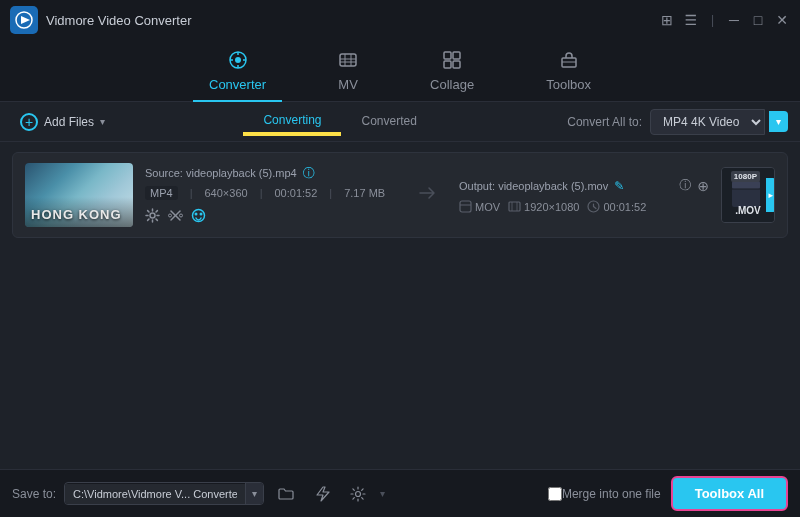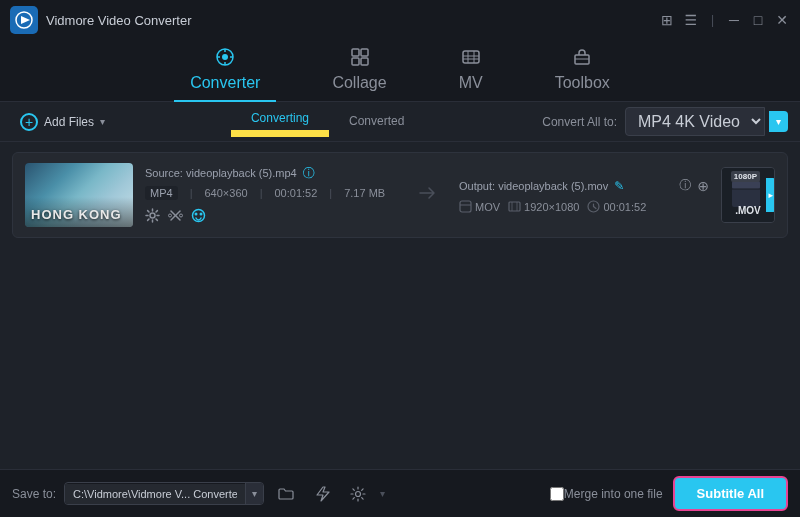--- a/index.html
+++ b/index.html
@@ -62,21 +62,21 @@
       border-bottom: 1px solid #2a2e38;
     }
     .nav-tab {
       display: flex;
       flex-direction: column;
       align-items: center;
       gap: 4px;
       padding: 8px 16px;
       cursor: pointer;
       color: #8a8f9a;
-      font-size: 16px;
+      font-size: 13px;
       border-bottom: 2px solid transparent;
       margin-bottom: -1px;
     }
     .nav-tab.active {
       color: #29c6f0;
       border-bottom: 2px solid #29c6f0;
     }
     .nav-icon {
       font-size: 18px;
       line-height: 1;
@@ -131,37 +131,37 @@
       border-radius: 0;
       cursor: pointer;
       color: #8a8f9a;
       font-size: 12px;
       background: transparent;
       border: none;
       border-bottom: 2px solid transparent;
     }
     .tab-pill.active {
       color: #29c6f0;
-      border-bottom: 7px solid #fde047;
+      border-bottom: 4px solid #fde047;
     }
     #convert-all-to-label {
       color: #8a8f9a;
       font-size: 12px;
       margin-left: auto;
     }
     #format-select-wrapper {
       display: flex;
       align-items: center;
       gap: 4px;
     }
     #format-select {
       background: #2a2e38;
       border: 1px solid #3a3f4a;
       color: #c8cdd6;
-      font-size: 16px;
+      font-size: 12px;
       padding: 4px 8px;
       border-radius: 4px 0 0 4px;
       cursor: pointer;
       outline: none;
     }
     #format-arrow-btn {
       background: #29c6f0;
       border: none;
       color: #fff;
       padding: 5px 7px;
@@ -521,40 +521,40 @@
         <line x1="10" y1="2" x2="10" y2="5" stroke="#29c6f0" stroke-width="1.5"></line>
         <line x1="10" y1="15" x2="10" y2="18" stroke="#29c6f0" stroke-width="1.5"></line>
         <line x1="2" y1="10" x2="5" y2="10" stroke="#29c6f0" stroke-width="1.5"></line>
         <line x1="15" y1="10" x2="18" y2="10" stroke="#29c6f0" stroke-width="1.5"></line>
       </svg>
     </span>
     <span>Converter</span>
   </div>
   <div class="nav-tab">
     <span class="nav-icon">
-      <svg width="20" height="20" viewBox="0 0 20 20" fill="none">
-        <rect x="2" y="2" width="7" height="7" rx="1" fill="none" stroke="#8a8f9a" stroke-width="1.5"></rect>
-        <rect x="11" y="2" width="7" height="7" rx="1" fill="none" stroke="#8a8f9a" stroke-width="1.5"></rect>
-        <rect x="2" y="11" width="7" height="7" rx="1" fill="none" stroke="#8a8f9a" stroke-width="1.5"></rect>
-        <rect x="11" y="11" width="7" height="7" rx="1" fill="none" stroke="#8a8f9a" stroke-width="1.5"></rect>
-      </svg>
-    </span>
-    <span>Collage</span>
-  </div>
-  <div class="nav-tab">
-    <span class="nav-icon">
       <svg width="20" height="20" viewBox="0 0 20 20" fill="#8a8f9a">
         <rect x="2" y="4" width="16" height="12" rx="2" fill="none" stroke="#8a8f9a" stroke-width="1.5"></rect>
         <line x1="7" y1="4" x2="7" y2="16" stroke="#8a8f9a" stroke-width="1"></line>
         <line x1="13" y1="4" x2="13" y2="16" stroke="#8a8f9a" stroke-width="1"></line>
         <line x1="2" y1="9" x2="18" y2="9" stroke="#8a8f9a" stroke-width="1"></line>
         <line x1="2" y1="12" x2="18" y2="12" stroke="#8a8f9a" stroke-width="1"></line>
       </svg>
     </span>
     <span>MV</span>
+  </div>
+  <div class="nav-tab">
+    <span class="nav-icon">
+      <svg width="20" height="20" viewBox="0 0 20 20" fill="none">
+        <rect x="2" y="2" width="7" height="7" rx="1" fill="none" stroke="#8a8f9a" stroke-width="1.5"></rect>
+        <rect x="11" y="2" width="7" height="7" rx="1" fill="none" stroke="#8a8f9a" stroke-width="1.5"></rect>
+        <rect x="2" y="11" width="7" height="7" rx="1" fill="none" stroke="#8a8f9a" stroke-width="1.5"></rect>
+        <rect x="11" y="11" width="7" height="7" rx="1" fill="none" stroke="#8a8f9a" stroke-width="1.5"></rect>
+      </svg>
+    </span>
+    <span>Collage</span>
   </div>
   <div class="nav-tab">
     <span class="nav-icon">
       <svg width="20" height="20" viewBox="0 0 20 20" fill="none">
         <rect x="3" y="8" width="14" height="9" rx="1" fill="none" stroke="#8a8f9a" stroke-width="1.5"></rect>
         <path d="M7 8V6a3 3 0 016 0v2" stroke="#8a8f9a" stroke-width="1.5" fill="none"></path>
         <line x1="3" y1="12" x2="17" y2="12" stroke="#8a8f9a" stroke-width="1"></line>
       </svg>
     </span>
     <span>Toolbox</span>
@@ -705,15 +705,15 @@
       <circle cx="8" cy="8" r="2.5" stroke="#8a8f9a" stroke-width="1.2"></circle>
       <path d="M8 1v2M8 13v2M1 8h2M13 8h2M2.9 2.9l1.4 1.4M11.7 11.7l1.4 1.4M11.7 4.3l1.4-1.4M2.9 13.1l1.4-1.4" stroke="#8a8f9a" stroke-width="1.2" stroke-linecap="round"></path>
     </svg>
   </button>
   <span style="color:#4a4f5a;font-size:10px;">▾</span>
   <div id="bottom-right">
     <label id="merge-checkbox-wrapper">
       <input type="checkbox" id="merge-checkbox" style="">
       <span id="merge-label">Merge into one file</span>
     </label>
-    <button id="convert-all-btn">Subtitle All</button>
+    <button id="convert-all-btn">Toolbox All</button>
   </div>
 </div>
 
 </body></html>

